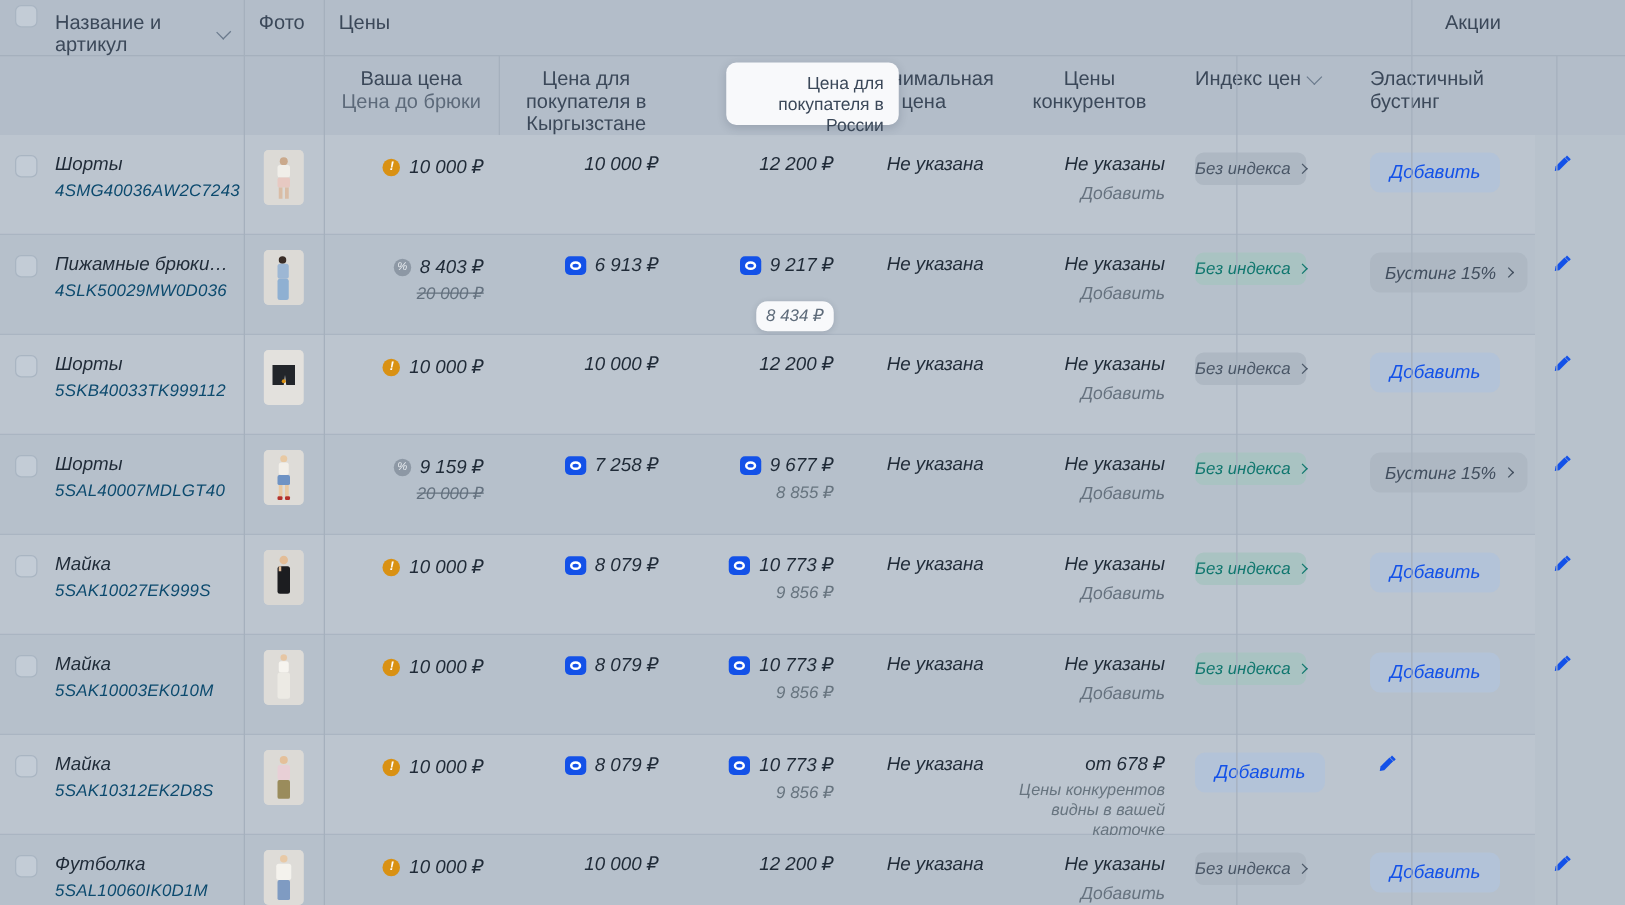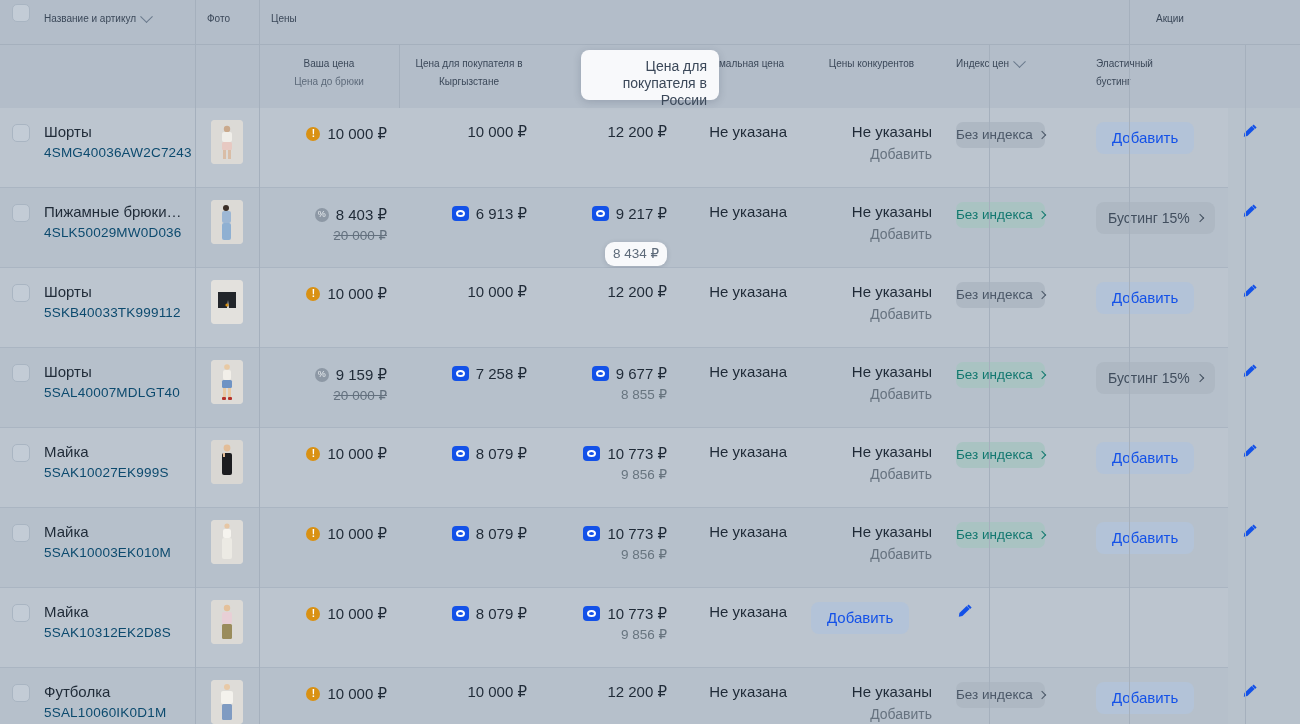--- a/index.html
+++ b/index.html
@@ -12,20 +12,21 @@
   }
   
   .grid {
     width: 1300px;
     position: relative;
   }
   .row {
     display: flex;
     width: 1228px;
     position: relative;
+    font-style: italic;
   }
 
   
   .c-check  { width: 32px;  flex: 0 0 32px; }
   .c-name   { width: 163px; flex: 0 0 163px; }
   .c-photo  { width: 64px;  flex: 0 0 64px; }
   .c-your   { width: 140px; flex: 0 0 140px; }
   .c-kg     { width: 140px; flex: 0 0 140px; }
   .c-ru     { width: 140px; flex: 0 0 140px; }
   .c-min    { width: 120px; flex: 0 0 120px; }
@@ -46,21 +47,21 @@
     align-items: flex-start;
   }
   .hdr-bot {
     display: flex;
     height: 64px;
     align-items: flex-start;
     border-top: 1px solid #a5b0bd;
   }
   .hdr-cell {
     padding: 10px 12px 0 12px;
-    font-size: 10px;
+    font-size: 16px;
     line-height: 18px;
     color: #3b4859;
     white-space: normal;
   }
   .hdr-cell.right { text-align: center; }
   .hdr-cell.left  { text-align: left; }
 
   .hdr-sort {
     display: inline-flex;
     align-items: center;
@@ -667,20 +668,24 @@
             </span>
             <span>8 079 ₽</span>
           </span></div>
         <div class="c-ru cell right"><span class="ico-wrap price">
             <span class="i-ozon">
               <span class="ring"></span>
             </span>
             <span>10 773 ₽</span>
           </span><div class="price-sub">9 856 ₽</div></div>
         <div class="c-min cell right"><span class="price">Не указана</span></div>
+        <div class="c-comp cell right">
+          <div class="comp-main">от 678 ₽</div>
+          <div class="comp-note">Цены конкурентов видны в вашей карточке</div>
+        </div>
         <div class="c-promo cell"><span class="btn-add">Добавить</span></div>
         <div class="c-edit cell" style="text-align:center;"><svg class="pencil" width="18" height="18" viewBox="0 0 18 18">
             <path d="M12.6 2.4l3 3-1.5 1.5-3-3z" fill="#1351e8"></path>
             <path d="M10.6 3.9l3 3-7.2 7.2-3.6.6.6-3.6z" fill="#1351e8"></path>
           </svg></div>
       </div>
       <div class="row drow norm">
         <div class="c-check">
           <div class="cbx"></div>
         </div>

